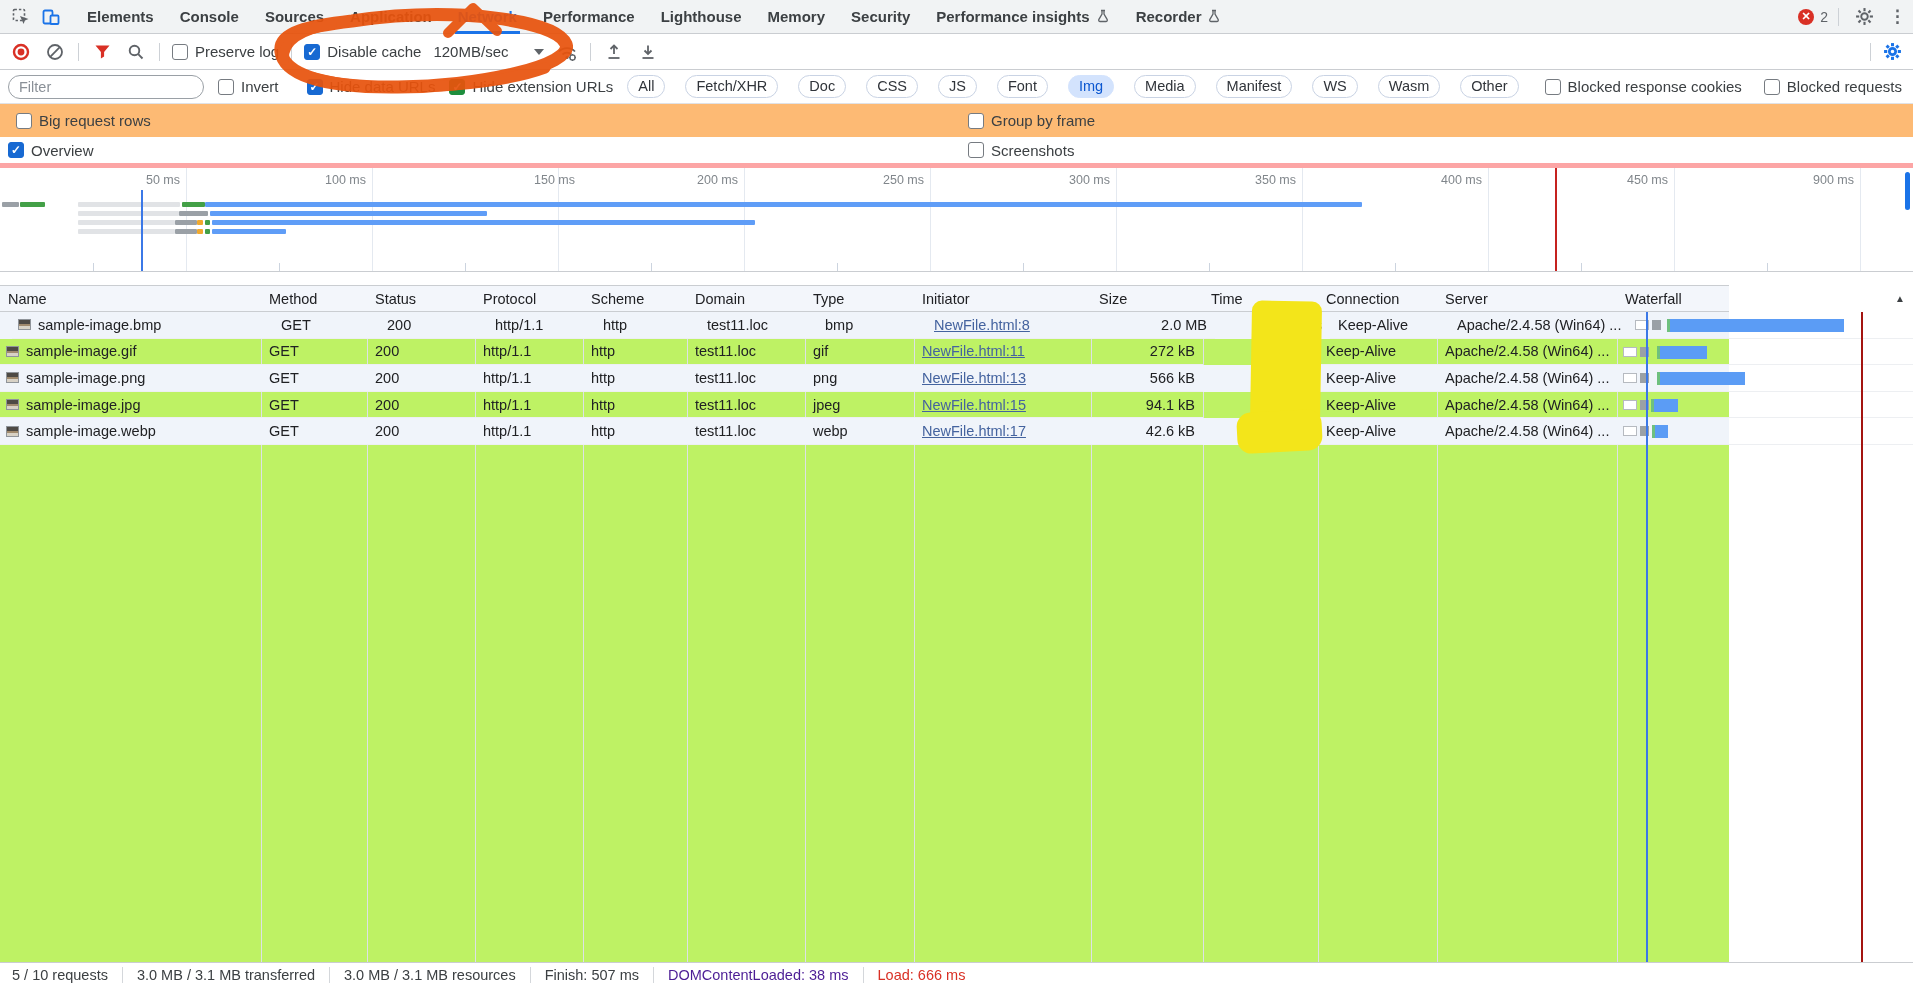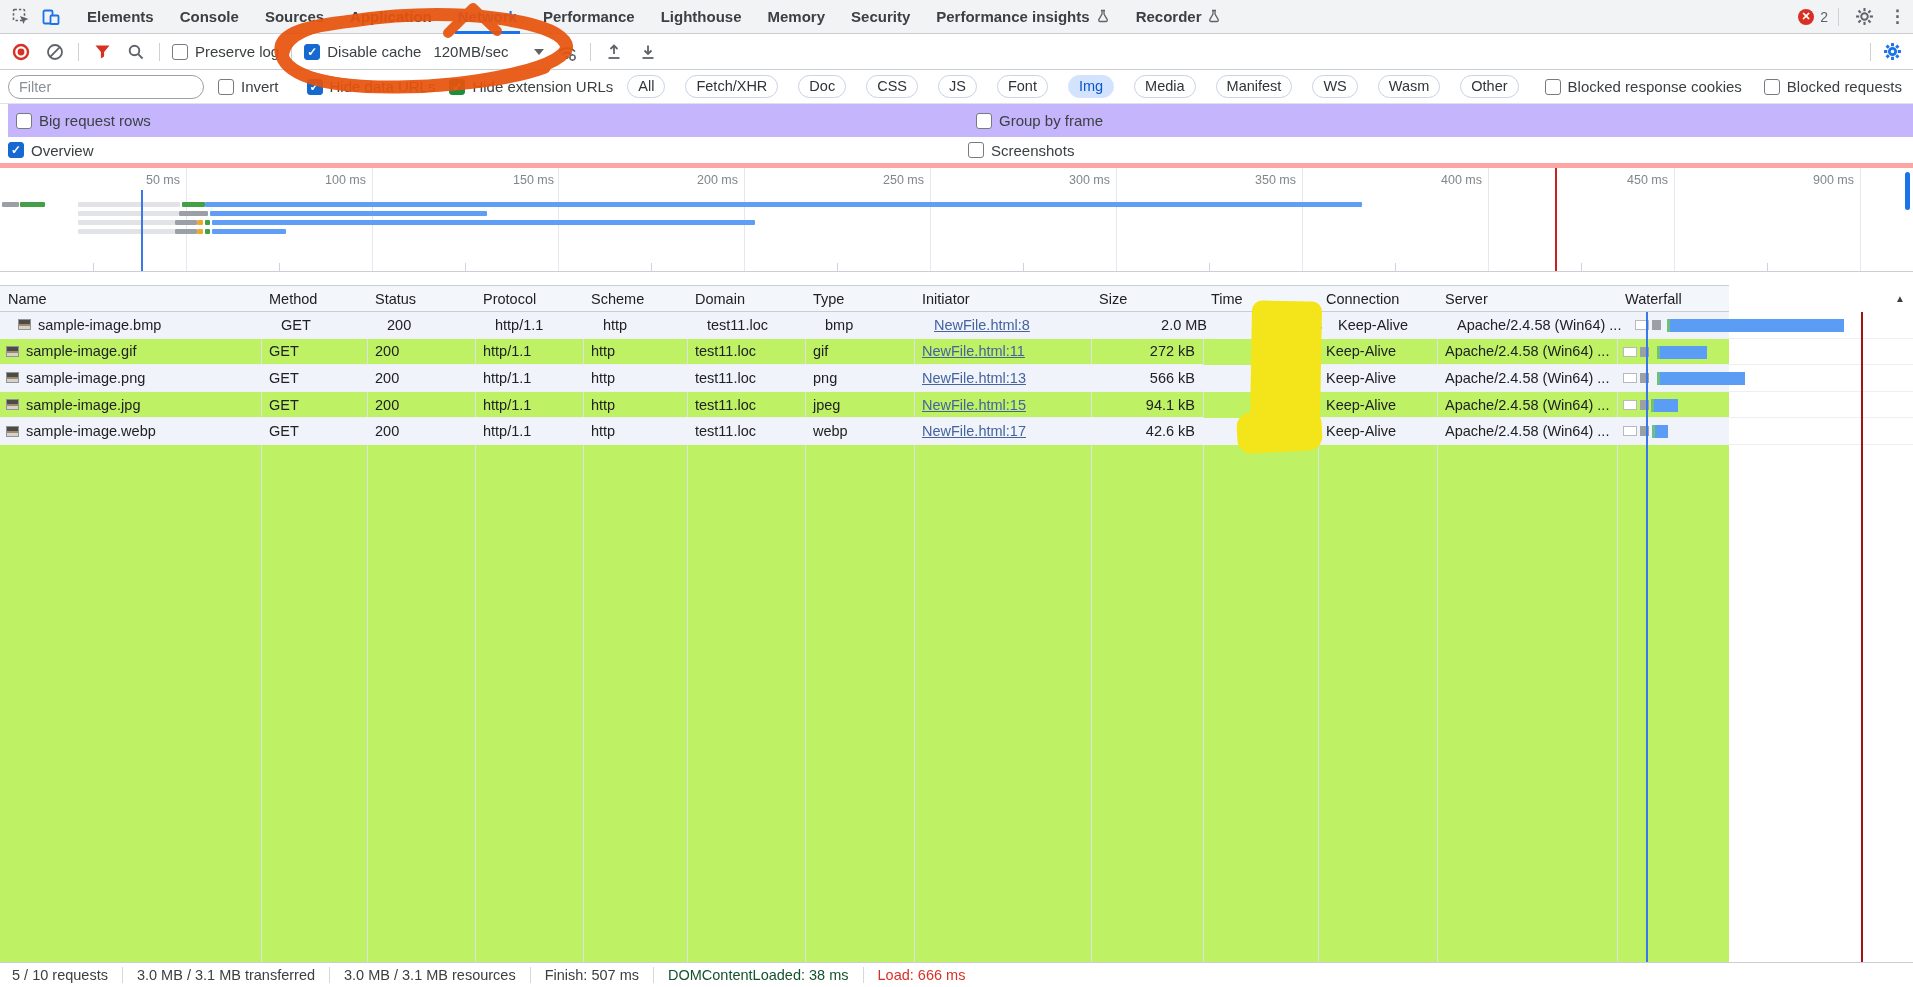--- a/index.html
+++ b/index.html
@@ -36,21 +36,21 @@
   
   #filterbar { height:34px; background:#fff; border-bottom:1px solid #e0e2e6; padding-left:8px; gap:14px; }
   #filter-input { width:196px; height:24px; border:1px solid #9aa0a6; border-radius:12px; padding:0 10px; font-size:14.5px; color:#202124; outline:none; font-family:inherit; }
   #filter-input::placeholder { color:#8a9097; }
   #pill-list { display:flex; gap:20px; align-items:center; }
   .pill { height:23px; line-height:21px; padding:0 10px; border:1px solid #c9d3e4; border-radius:12px; font-size:14.5px; color:#30343a; cursor:pointer; white-space:nowrap; }
   .pill.selected { background:#d3e3fd; border-color:#d3e3fd; color:#0b57d0; }
   #filter-checks { display:flex; gap:22px; margin-left:12px; }
 
   
-  #optrow1 { height:33px; background:#c4b5fd; padding-left:8px;margin-left:8px; }
+  #optrow1 { height:33px; background:#fdba74; padding-left:16px; }
   #optrow2 { height:31px; background:#fff; padding-left:8px; border-bottom:5px solid #fca5a5; }
   .opt-right { position:absolute; left:968px; }
 
   
   #overview { position:relative; height:104px; background:#fff; border-bottom:1px solid #cacdd1; overflow:hidden; }
   .gridline { position:absolute; top:0; bottom:0; width:1px; background:#e4e9f0; }
   .ruler-label { position:absolute; top:5px; font-size:12.5px; color:#80868b; text-align:right; width:70px; }
   .mini-tick { position:absolute; bottom:0; width:1px; height:8px; background:#ccd4df; }
   .lane-seg { position:absolute; height:5px; border-radius:1px; }
   .seg-lgray { background:#e1e3e6; }
@@ -339,21 +339,21 @@
   </label>
 </div>
 
 <div id="overview">
   <div id="ov-grid">
       <div class="gridline" style="left: 186px;"></div>
       <div class="ruler-label" style="left: 110px;">50 ms</div>
       <div class="gridline" style="left: 372px;"></div>
       <div class="ruler-label" style="left: 296px;">100 ms</div>
       <div class="gridline" style="left: 558px;"></div>
-      <div class="ruler-label" style="left: 484px;">150 ms</div>
+      <div class="ruler-label" style="left: 505px;">150 ms</div>
       <div class="gridline" style="left: 744px;"></div>
       <div class="ruler-label" style="left: 668px;">200 ms</div>
       <div class="gridline" style="left: 930px;"></div>
       <div class="ruler-label" style="left: 854px;">250 ms</div>
       <div class="gridline" style="left: 1116px;"></div>
       <div class="ruler-label" style="left: 1040px;">300 ms</div>
       <div class="gridline" style="left: 1302px;"></div>
       <div class="ruler-label" style="left: 1226px;">350 ms</div>
       <div class="gridline" style="left: 1488px;"></div>
       <div class="ruler-label" style="left: 1412px;">400 ms</div>
@@ -595,21 +595,21 @@
     </div>
   <div id="wf-blue-line" style="left: 1645.55px;"></div>
   <div id="wf-red-line" style="left: 1861.01px;"></div>
 </div>
 
 <div id="statusbar">
     <span class="sb-item" style="color: rgb(60, 64, 67);">5 / 10 requests</span>
     <span class="sb-item" style="color: rgb(60, 64, 67);">3.0 MB / 3.1 MB transferred</span>
     <span class="sb-item" style="color: rgb(60, 64, 67);">3.0 MB / 3.1 MB resources</span>
     <span class="sb-item" style="color: rgb(60, 64, 67);">Finish: 507 ms</span>
-    <span class="sb-item" style="color: #14532d;">DOMContentLoaded: 38 ms</span>
+    <span class="sb-item" style="color: #4c1d95;">DOMContentLoaded: 38 ms</span>
     <span class="sb-item" style="color: rgb(217, 48, 37);">Load: 666 ms</span>
   </div>
 
 <svg id="marker-overlay" width="1913" height="987">
   <g fill="none" stroke="#e8530d" stroke-linecap="round" stroke-linejoin="round" opacity="0.93">
     <path d="M 352,21 C 455,6 556,20 566,44 C 574,66 480,86 398,87 C 316,88 284,72 281,52 C 278,32 310,26 352,21 Z" stroke-width="13"></path>
     <path d="M 545,68 C 480,92 335,94 296,71" stroke-width="11"></path>
     <path d="M 284,60 C 282,42 300,30 332,24" stroke-width="10"></path>
     <path d="M 448,33 L 473,8 L 497,31" stroke-width="10"></path>
   </g>

